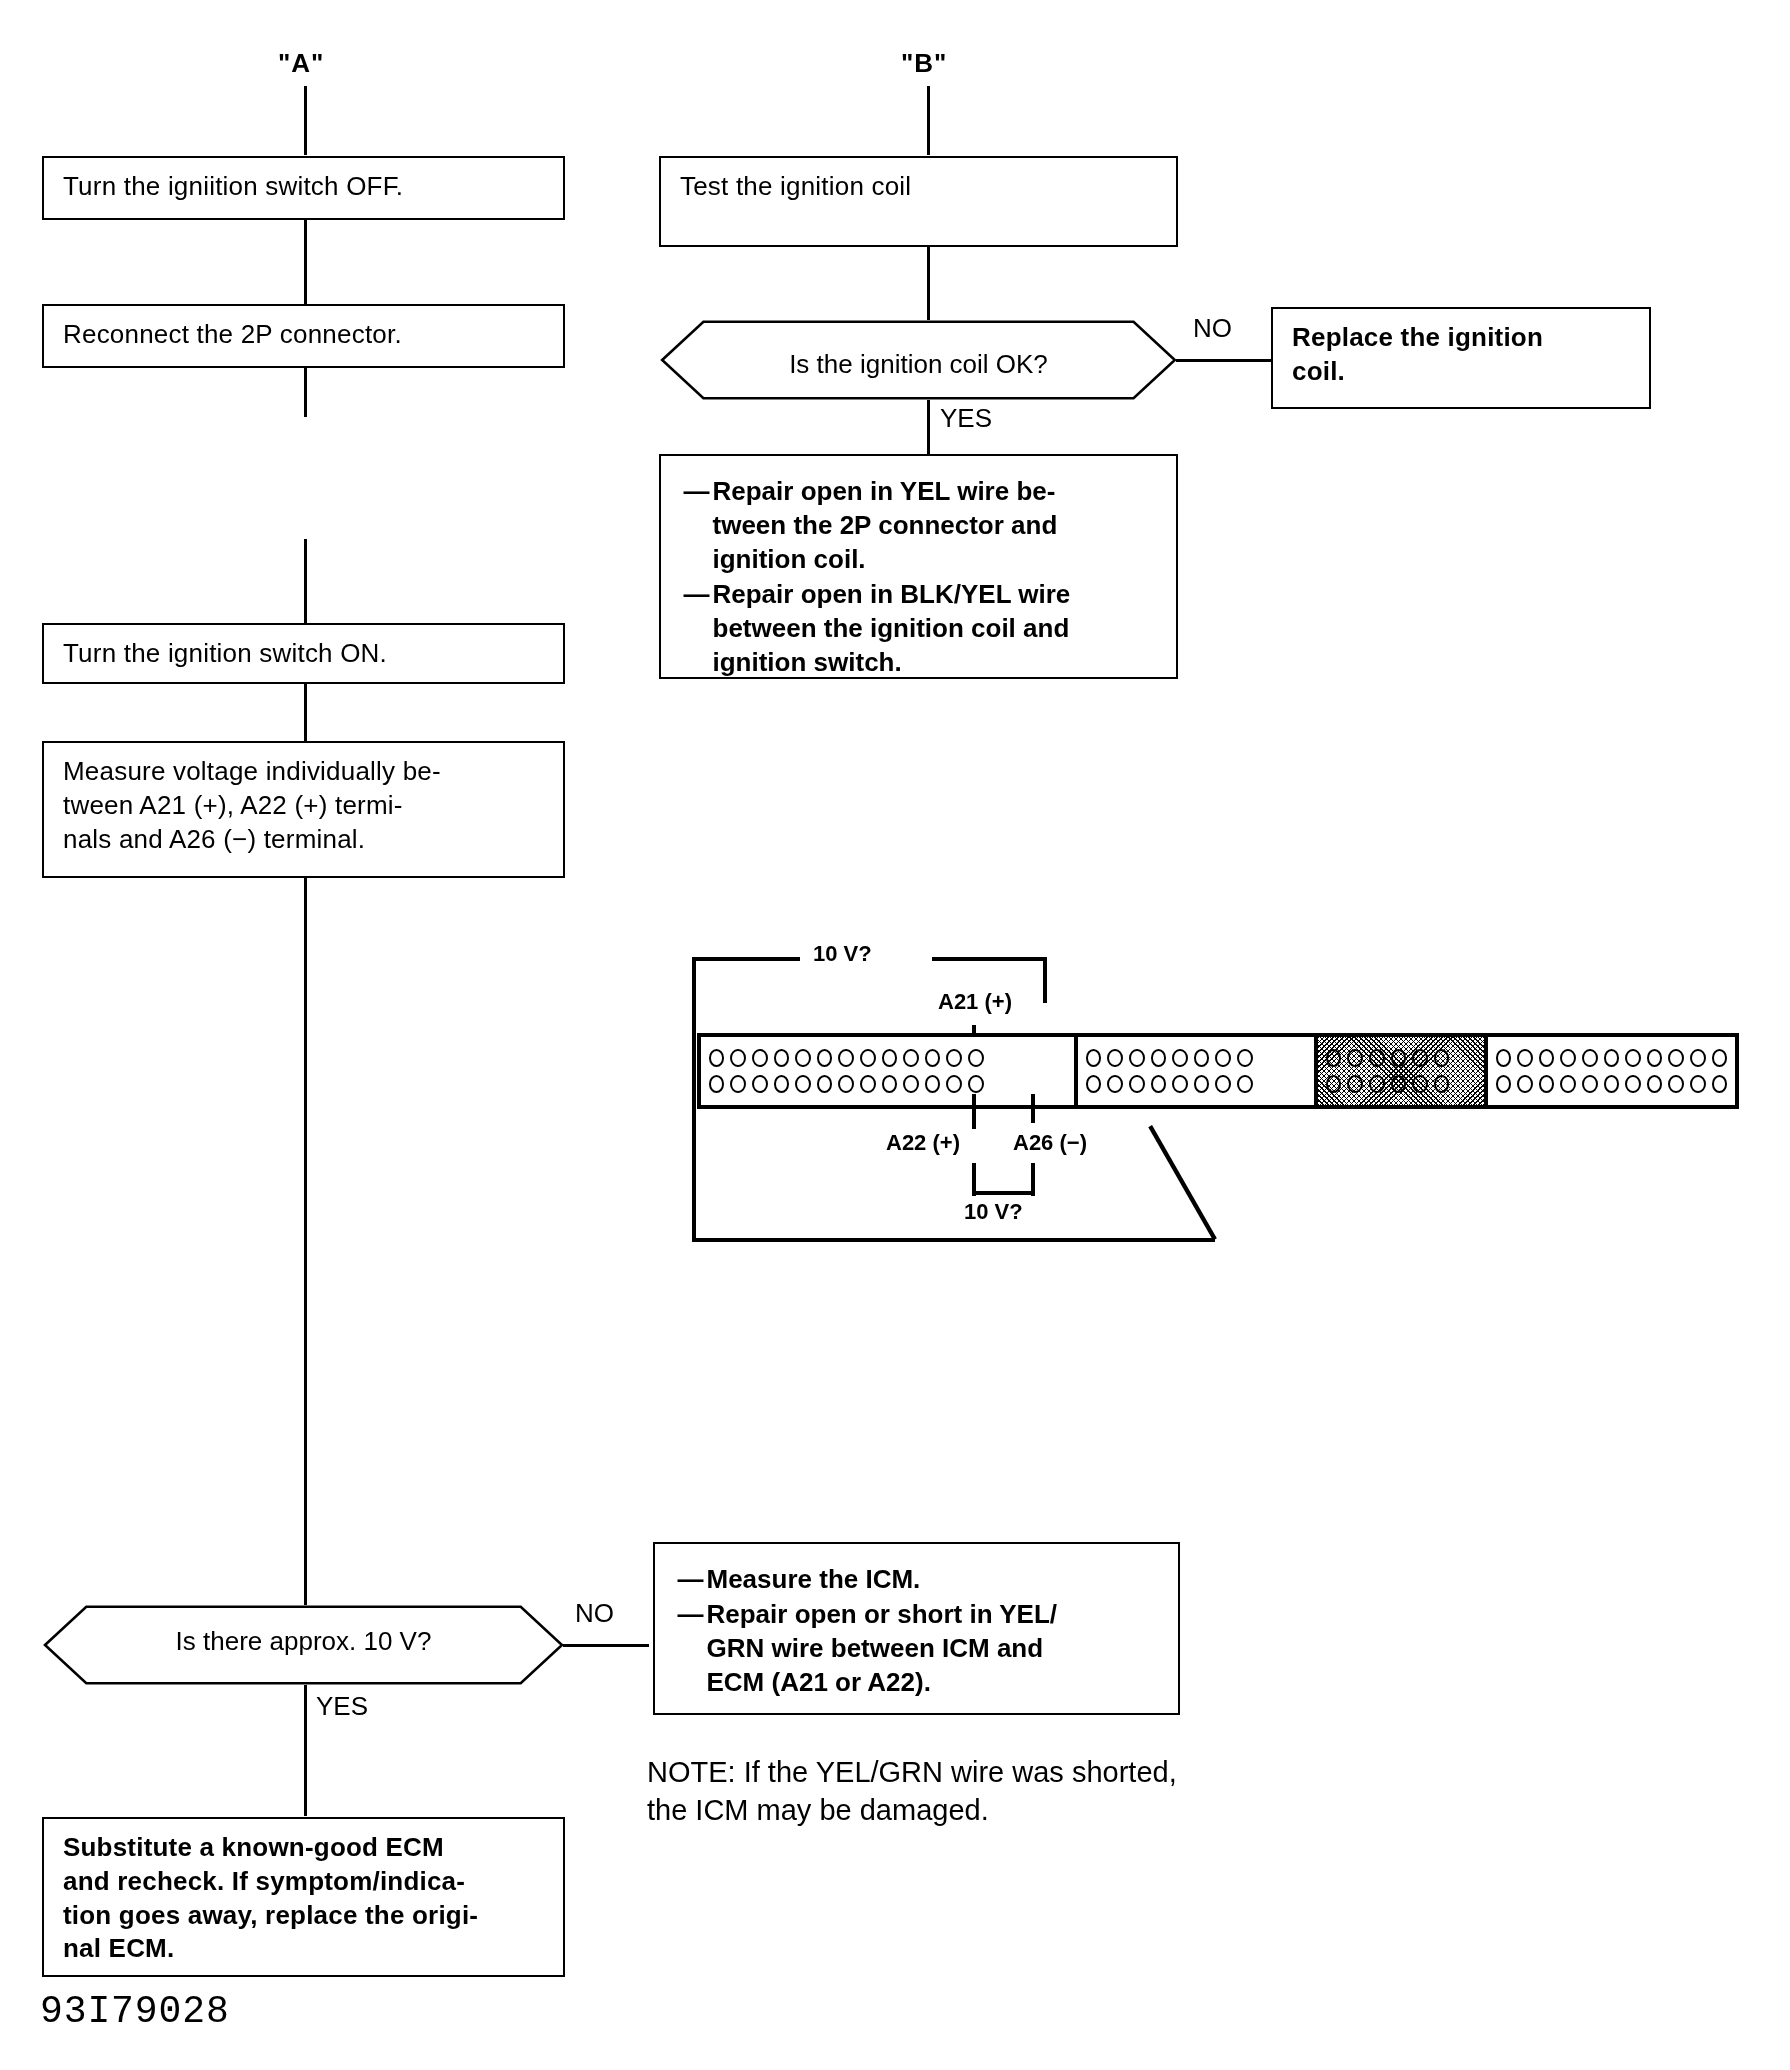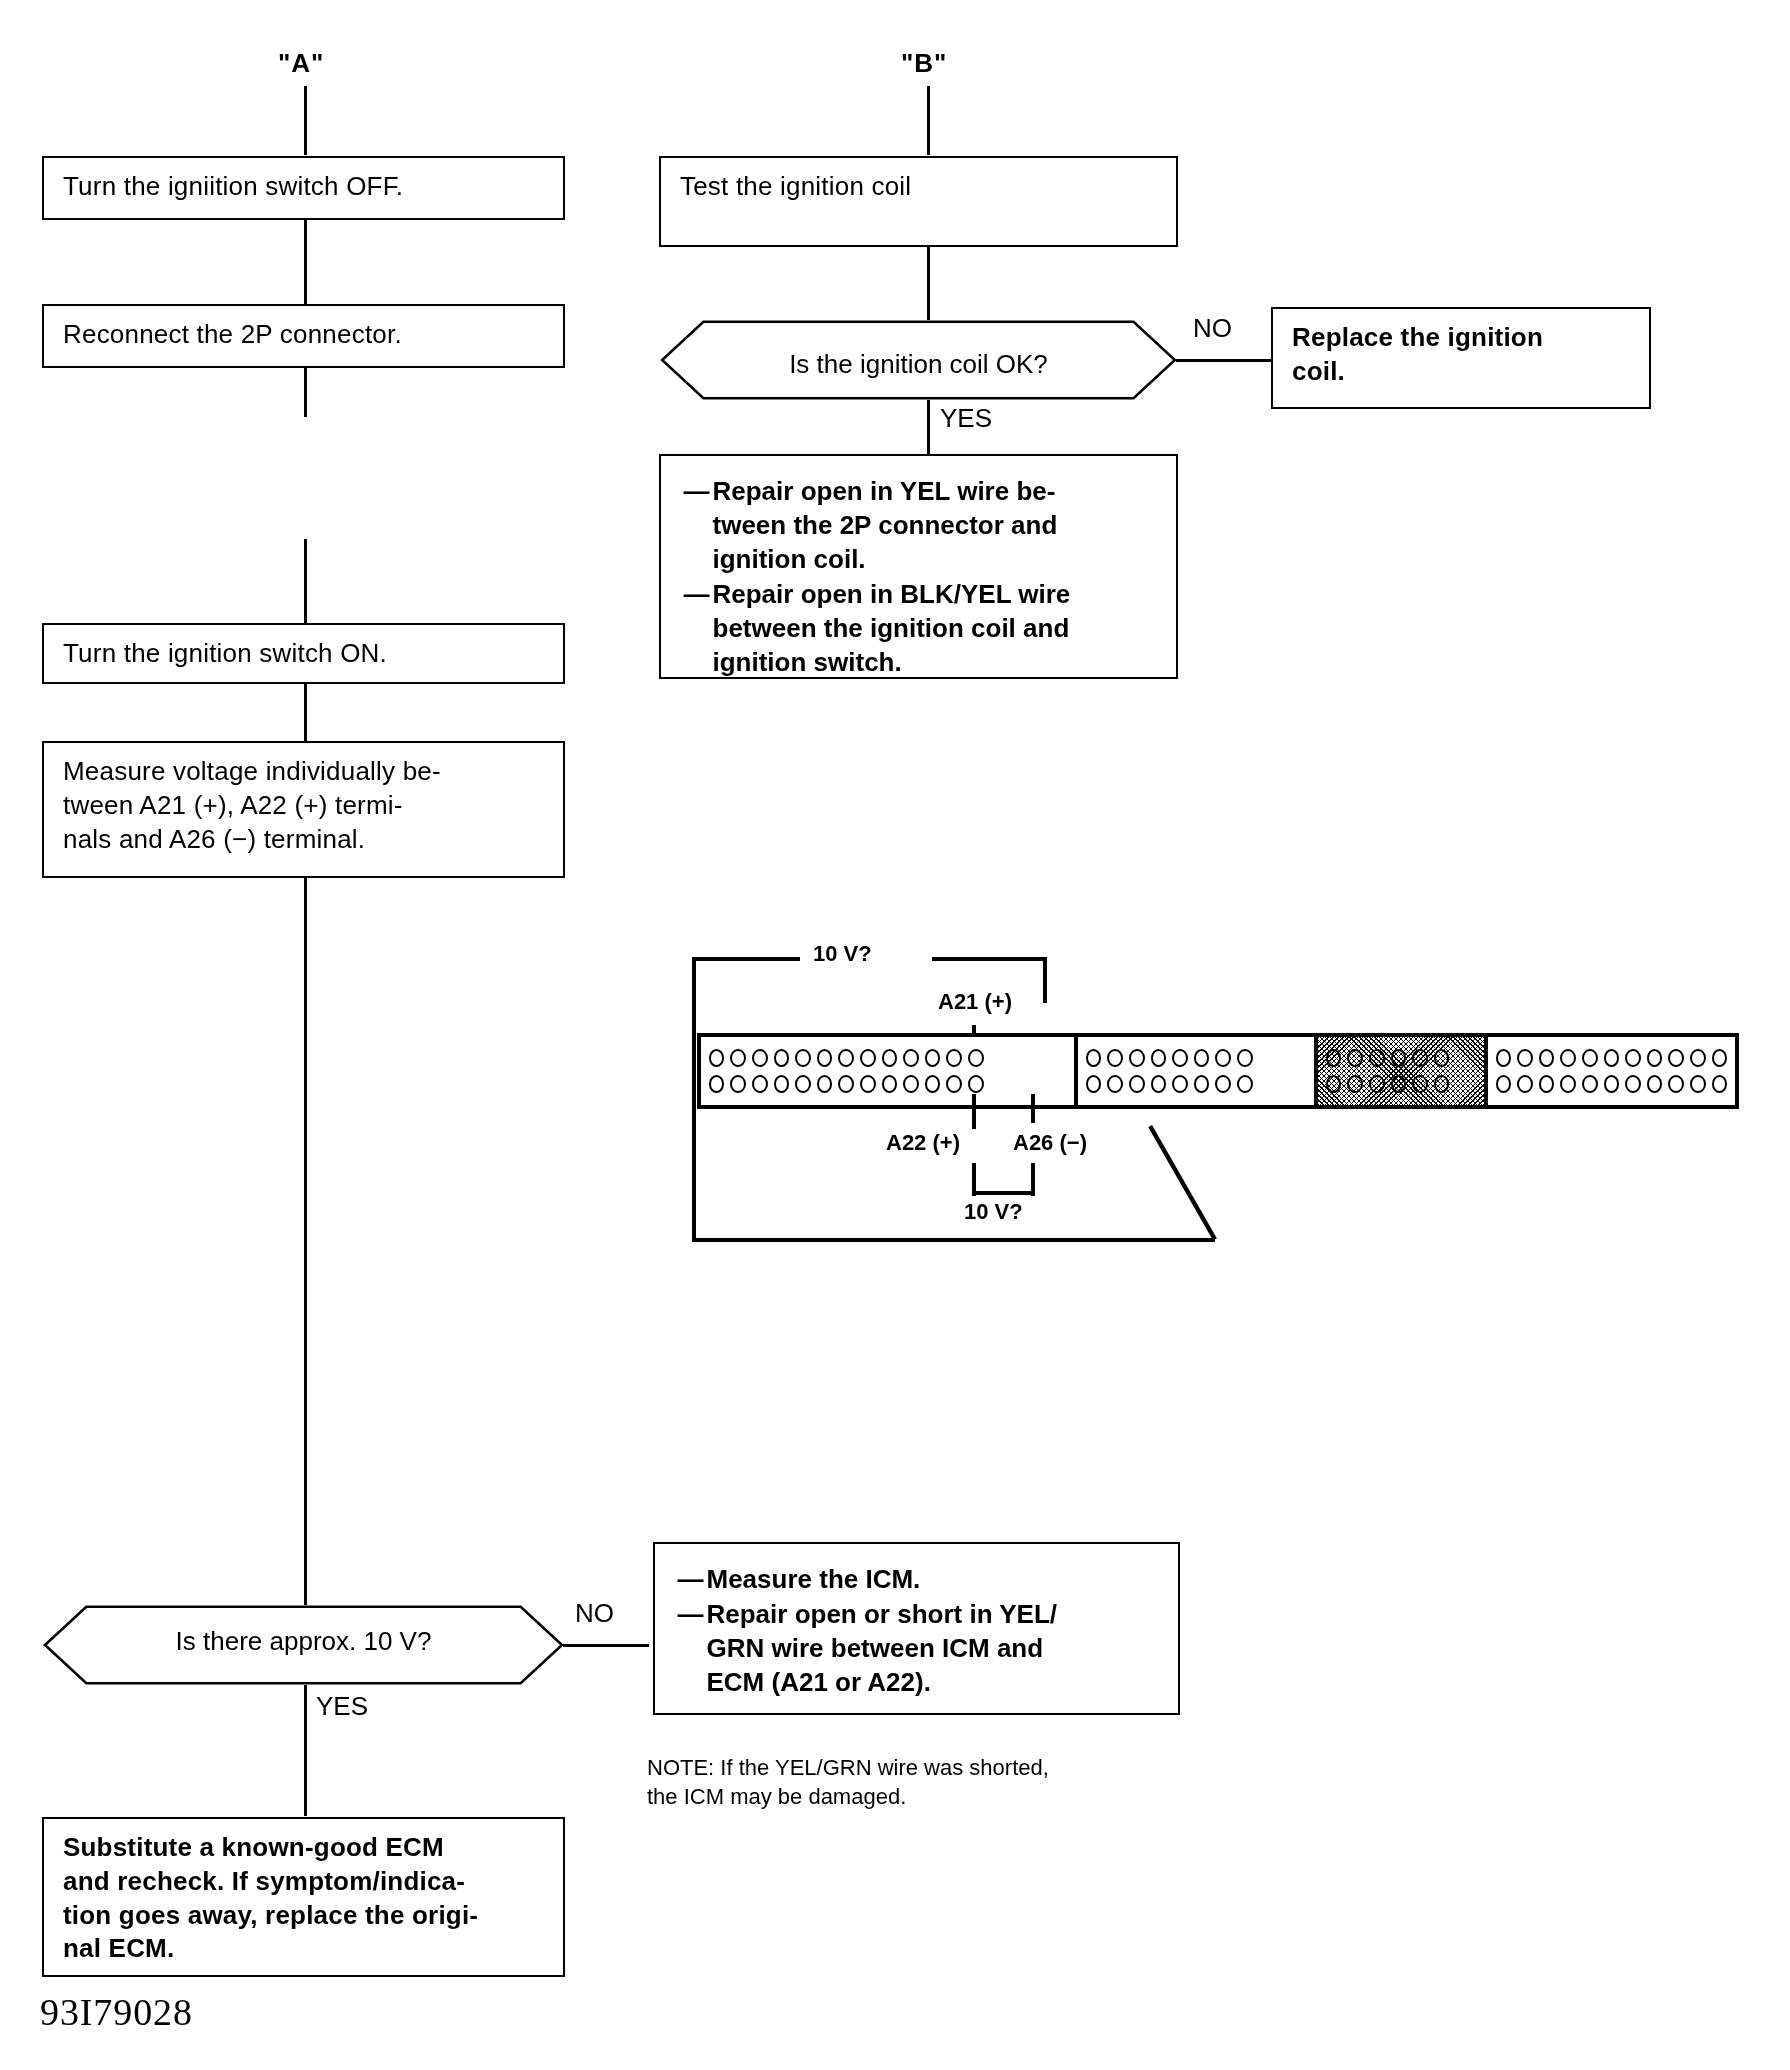--- a/index.html
+++ b/index.html
@@ -141,27 +141,27 @@
   .tick {
     position: absolute;
     width: 3.5px;
     background: #000;
   }
   .thick-h { position: absolute; height: 4.3px; background: #000; }
   .thick-v { position: absolute; width: 4.3px; background: #000; }
 
   .footer-code {
     position: absolute;
-    font-family: Liberation Serif, serif;
+    font-family: Liberation Mono, monospace;
     font-size: 38px;
     letter-spacing: 0.9px;
   }
   .note-text {
     position: absolute;
-    font-size: 22px;
+    font-size: 29px;
     line-height: 1.30;
     white-space: pre-line;
   }
 </style>
 </head>
 <body>
 
 <div id="page">
 
   <div class="tag" style="left:278px; top:48px;">"A"</div>

